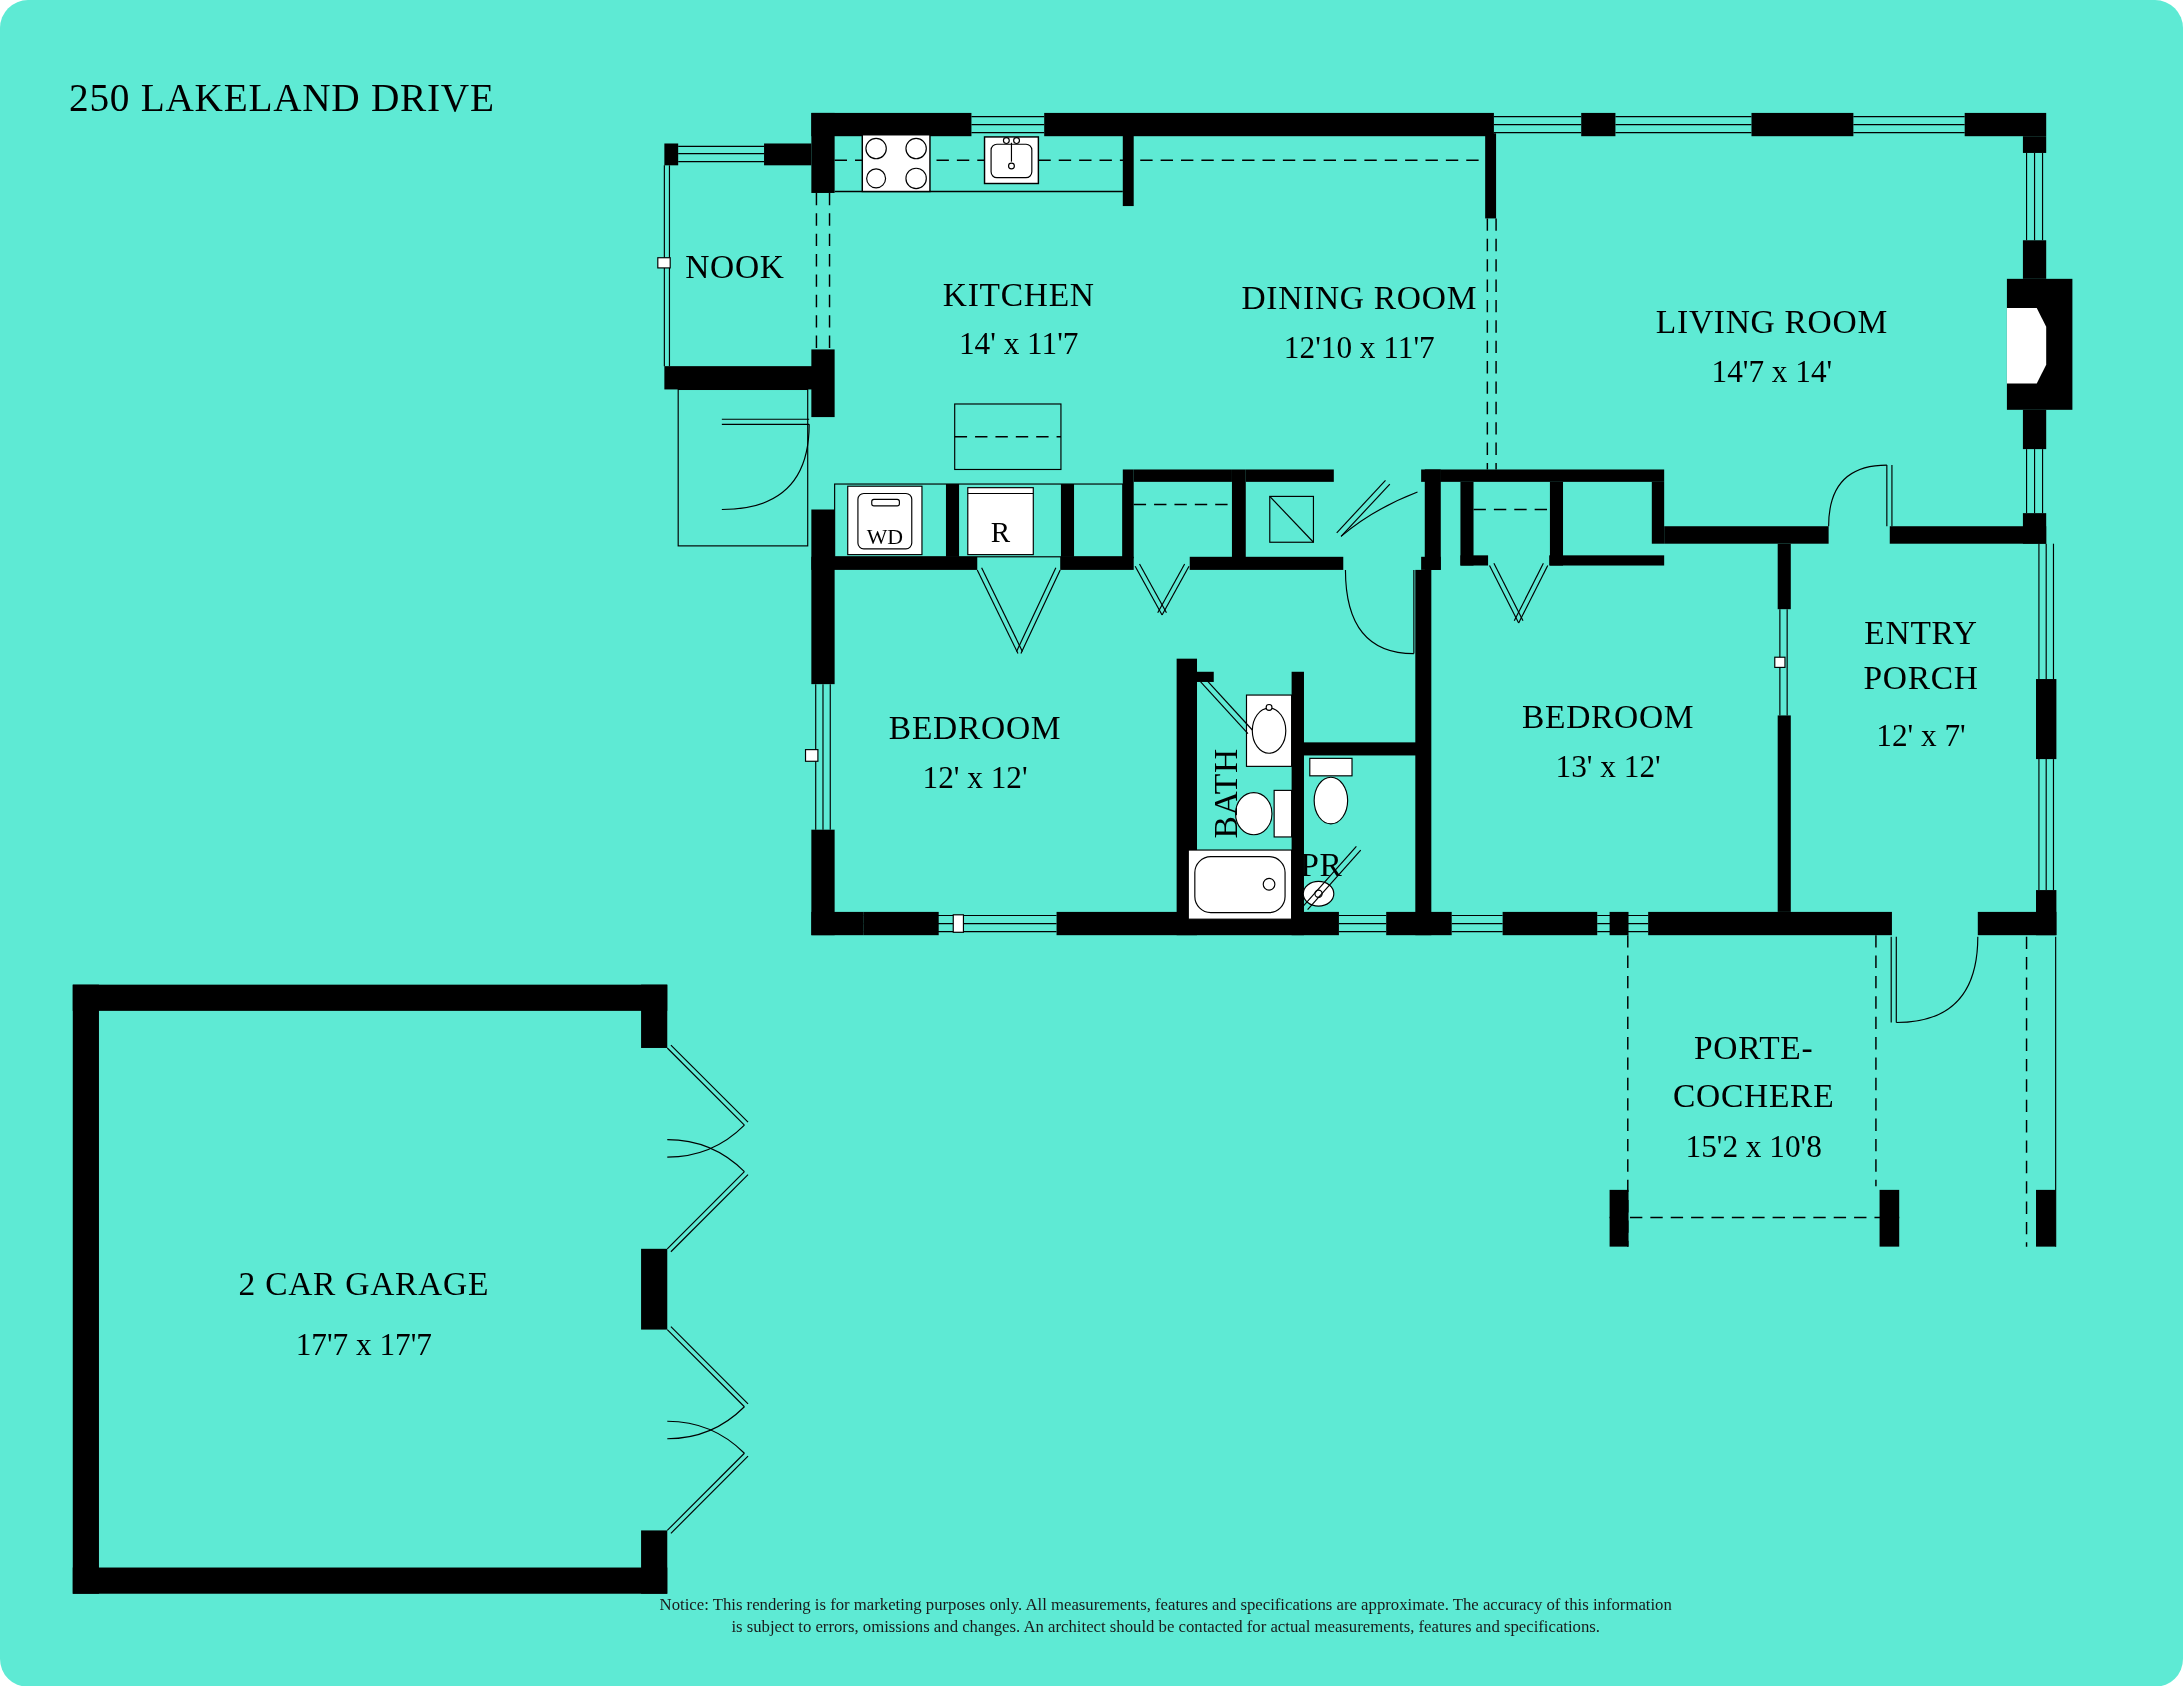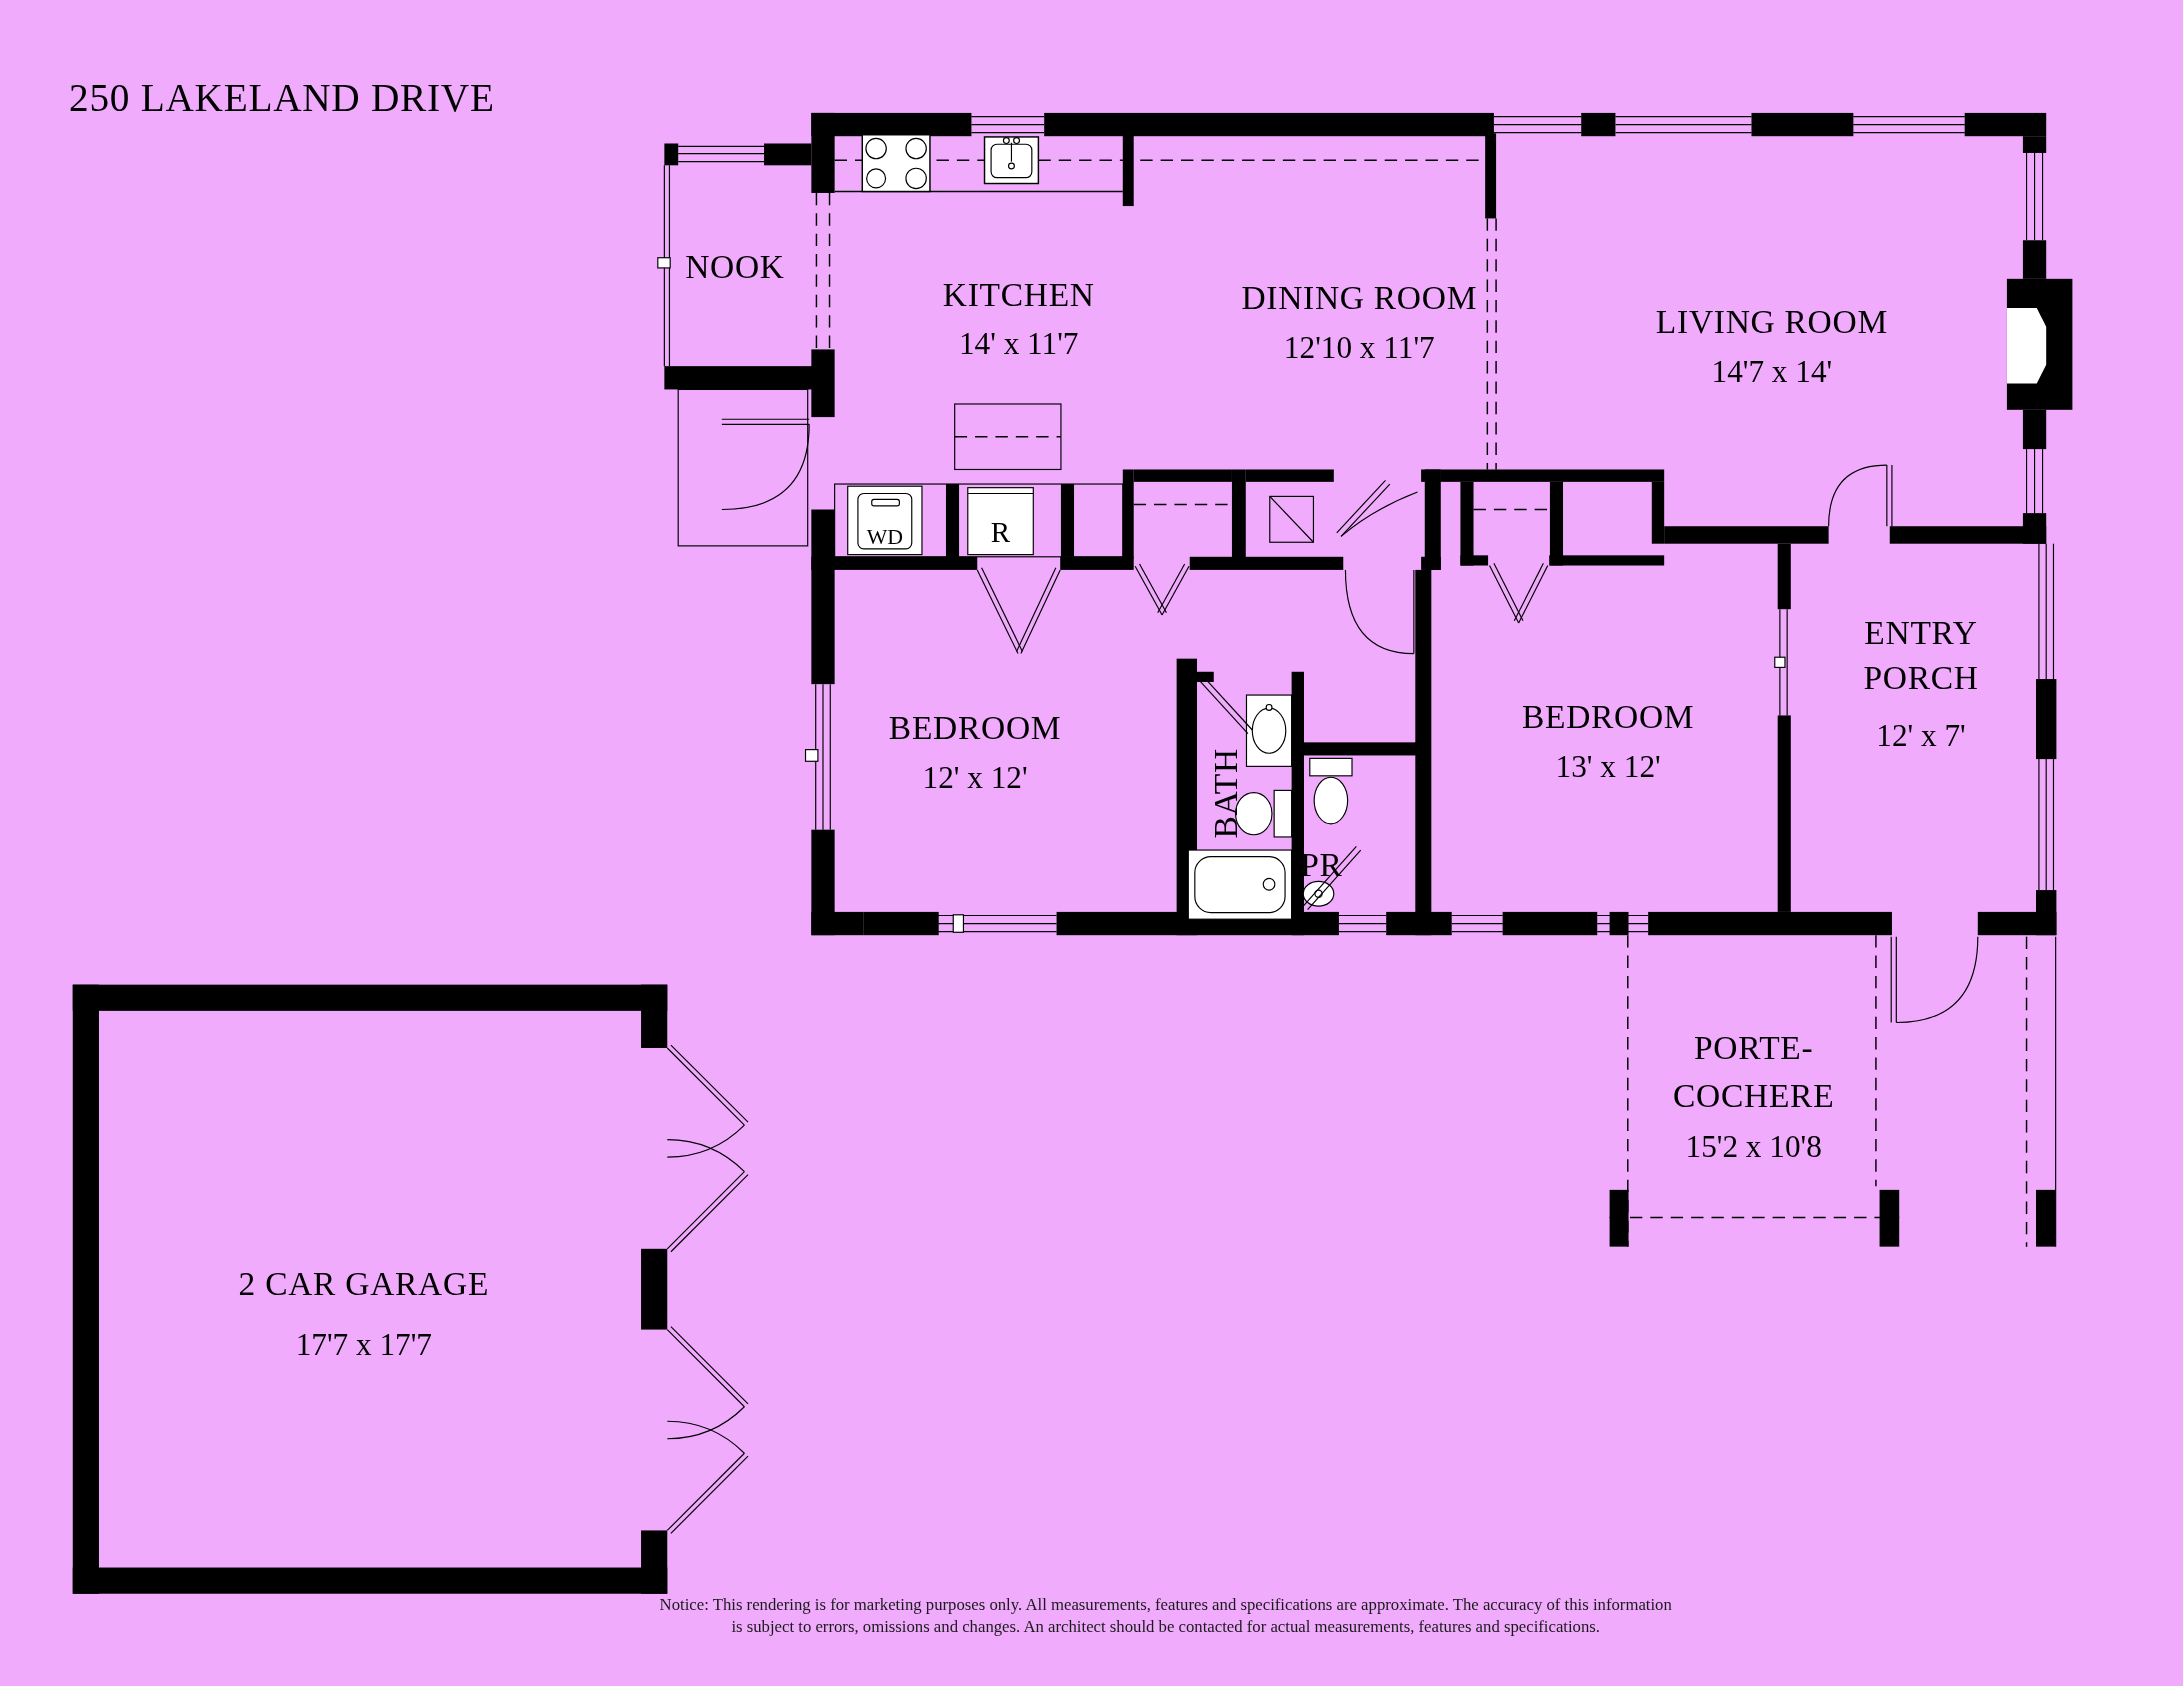--- a/index.html
+++ b/index.html
@@ -1,16 +1,16 @@
 <!DOCTYPE html>
 <html style="font-size:11.6px"><head>
 <meta charset="utf-8">
 <style>
   html,body{margin:0;padding:0;background:#ffffff;}
-  .page{position:relative;width:2183px;height:1687px;background:#f0abfc;overflow:hidden;}
+  .page{position:relative;width:2183px;height:1687px;background:#5eead4;overflow:hidden;border-radius:28px;}
   svg{position:absolute;left:0;top:0;}
   .w{fill:#000;}
   .thin{fill:none;stroke:#000;stroke-width:2;}
   .t15{fill:none;stroke:#000;stroke-width:1.6;}
   .fix{fill:#fff;stroke:#000;stroke-width:2;}
   .fixl{fill:#fff;stroke:#000;stroke-width:1.6;}
   .dash{fill:none;stroke:#000;stroke-width:2;stroke-dasharray:17 11;}
   .arc{fill:none;stroke:#000;stroke-width:1.6;}
   text{fill:#000;font-family:"Liberation Serif","DejaVu Serif",serif;}
   .rn{font-size:46px;letter-spacing:1px;text-anchor:middle;}

